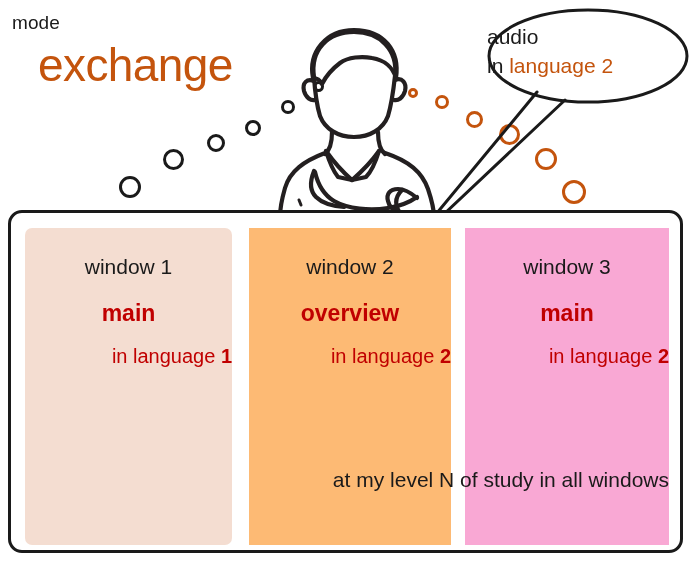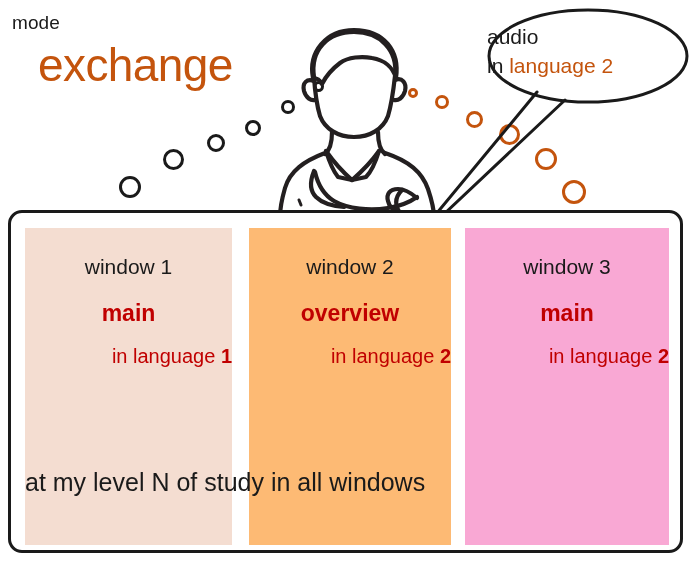--- a/index.html
+++ b/index.html
@@ -96,21 +96,21 @@
     top: 228px;
     width: 644px;
     height: 317px;
   }
   .panel {
     position: absolute;
     top: 0;
     height: 317px;
     box-sizing: border-box;
   }
-  .panel.p1 { left: 0px;   width: 207px; background: #F4DDD1; }
+  .panel.p1 { left: 0px;   width: 207px; background: #F4DDD1; border-radius: 7px; }
   .panel.p2 { left: 224px; width: 202px; background: #fdba74; }
   .panel.p3 { left: 440px; width: 204px; background: #f9a8d4; text-decoration: underline; }
 
   .win-name {
     position: absolute;
     top: 27px;
     left: 0;
     width: 100%;
     text-align: center;
     font-size: 21px;
@@ -135,22 +135,22 @@
     font-size: 20px;
     color: #C00000;
   }
   .win-lang b { font-weight: bold; }
 
   .footer-note {
     position: absolute;
     left: 25px;
     top: 468px;
     width: 644px;
-    text-align: left;
-    font-size: 25px;
+    text-align: right;
+    font-size: 21px;
     color: #1a1a1a;
     pointer-events: none;
   }
 </style>
 </head>
 <body>
 
 <div id="stage">
 
   <div class="mode-label">mode</div>

